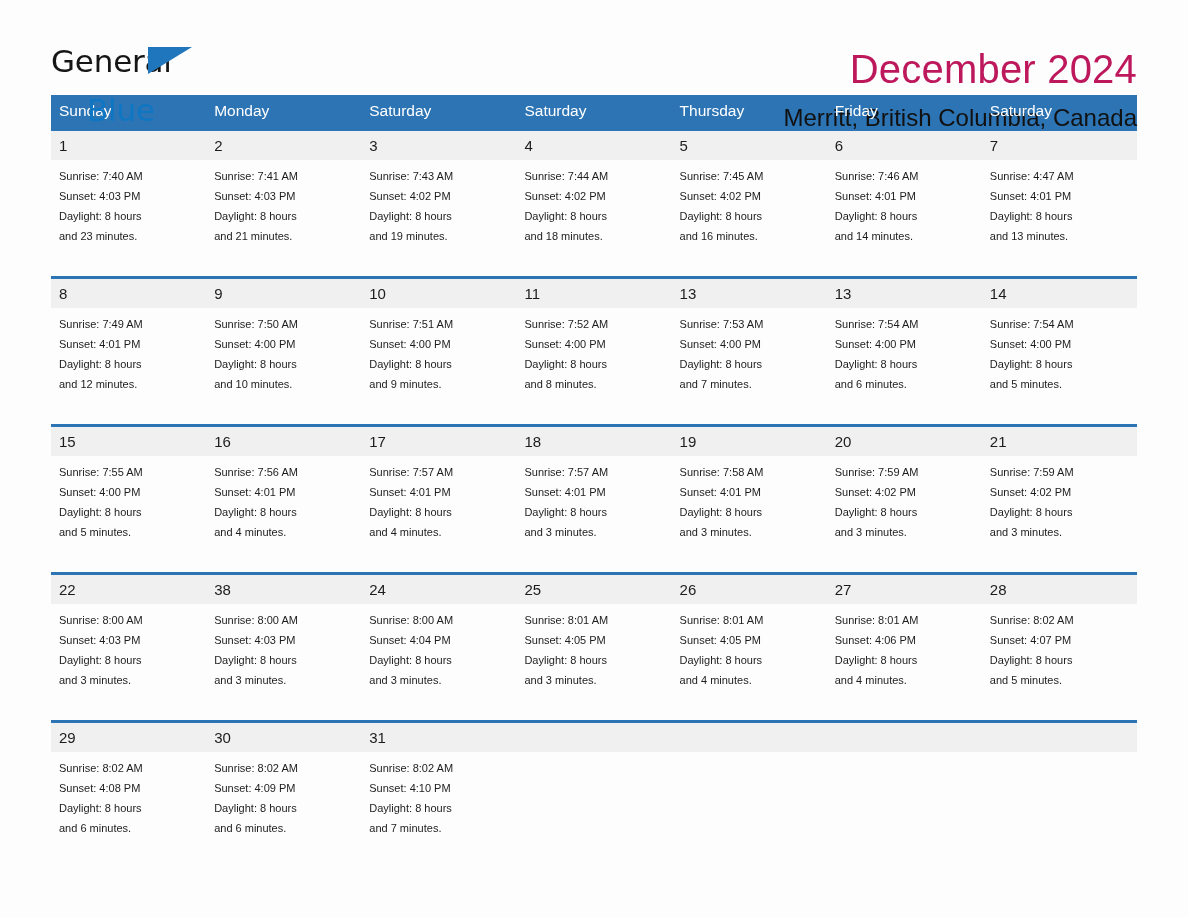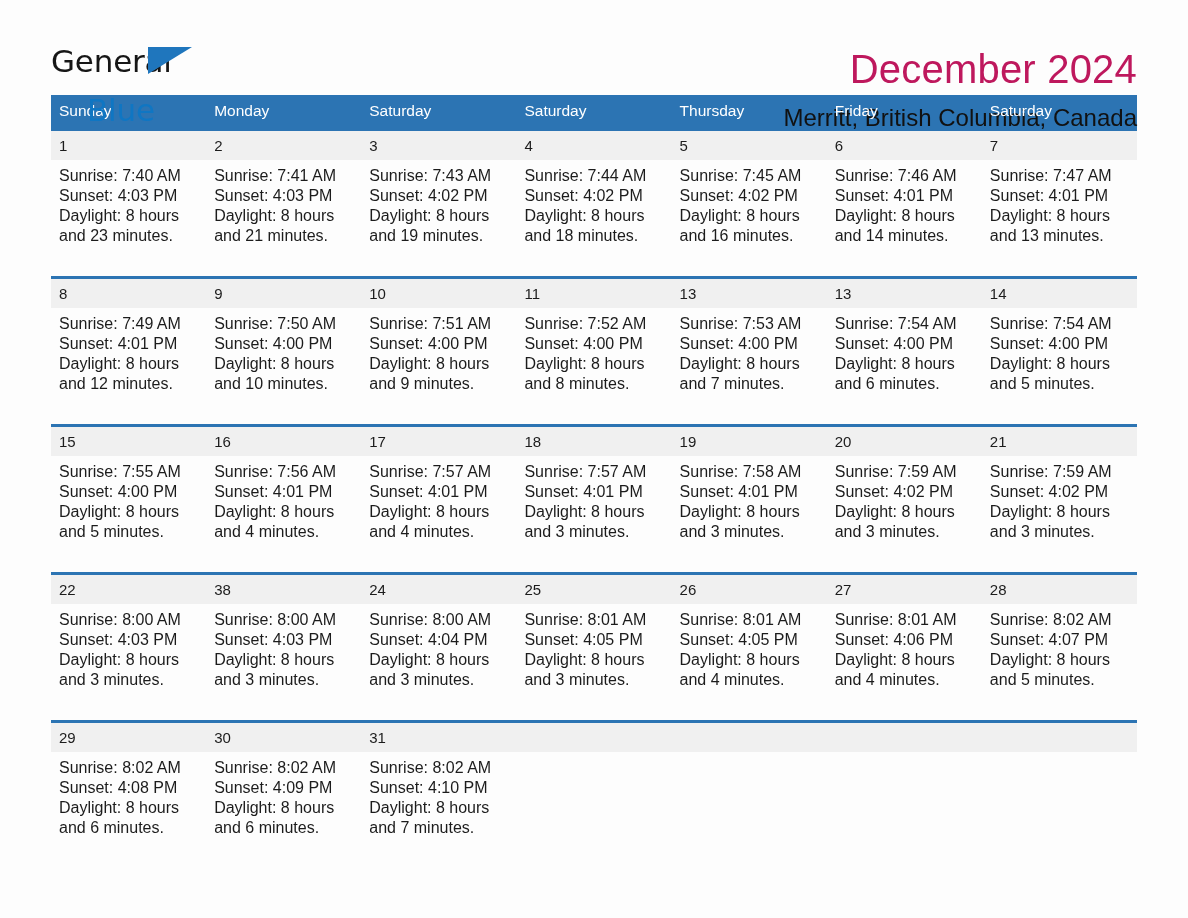--- a/index.html
+++ b/index.html
@@ -129,21 +129,21 @@
     vertical-align: top;
   }
   .daynum-row td.empty {
     color: transparent;
   }
 
   .detail-row td {
     background: #fdfdfd;
     padding: 6px 10px 14px 8px;
     vertical-align: top;
-    font-size: 16px;
+    font-size: 11px;
     line-height: 20px;
     color: #1c1c1c;
     height: 96px;
   }
   .detail-row td.empty { background: #fdfdfd; }
 
   .cell-line { white-space: nowrap; }
 </style>
 </head>
 <body>
@@ -218,21 +218,21 @@
             <div class="cell-line">Daylight: 8 hours</div>
             <div class="cell-line">and 16 minutes.</div>
           </td>
           <td>
             <div class="cell-line">Sunrise: 7:46 AM</div>
             <div class="cell-line">Sunset: 4:01 PM</div>
             <div class="cell-line">Daylight: 8 hours</div>
             <div class="cell-line">and 14 minutes.</div>
           </td>
           <td>
-            <div class="cell-line">Sunrise: 7:47 AM</div>
+            <div class="cell-line">Sunrise: 4:47 AM</div>
             <div class="cell-line">Sunset: 4:01 PM</div>
             <div class="cell-line">Daylight: 8 hours</div>
             <div class="cell-line">and 13 minutes.</div>
           </td>
         </tr>
         <tr class="daynum-row week-row">
           <td>8</td>
           <td>9</td>
           <td>10</td>
           <td>11</td>

